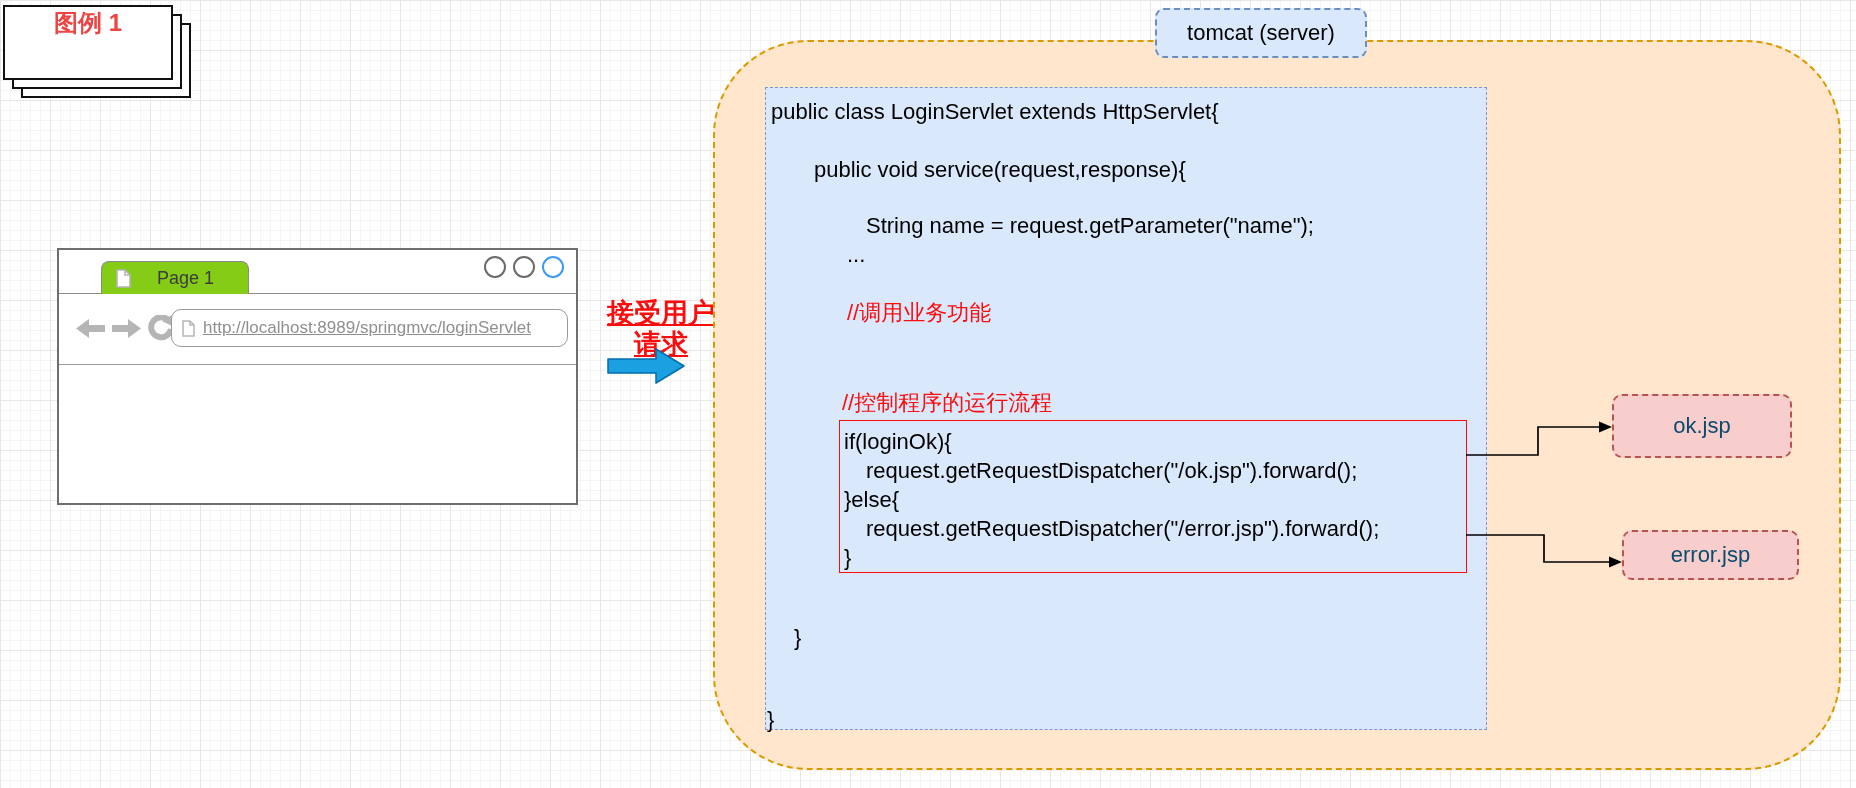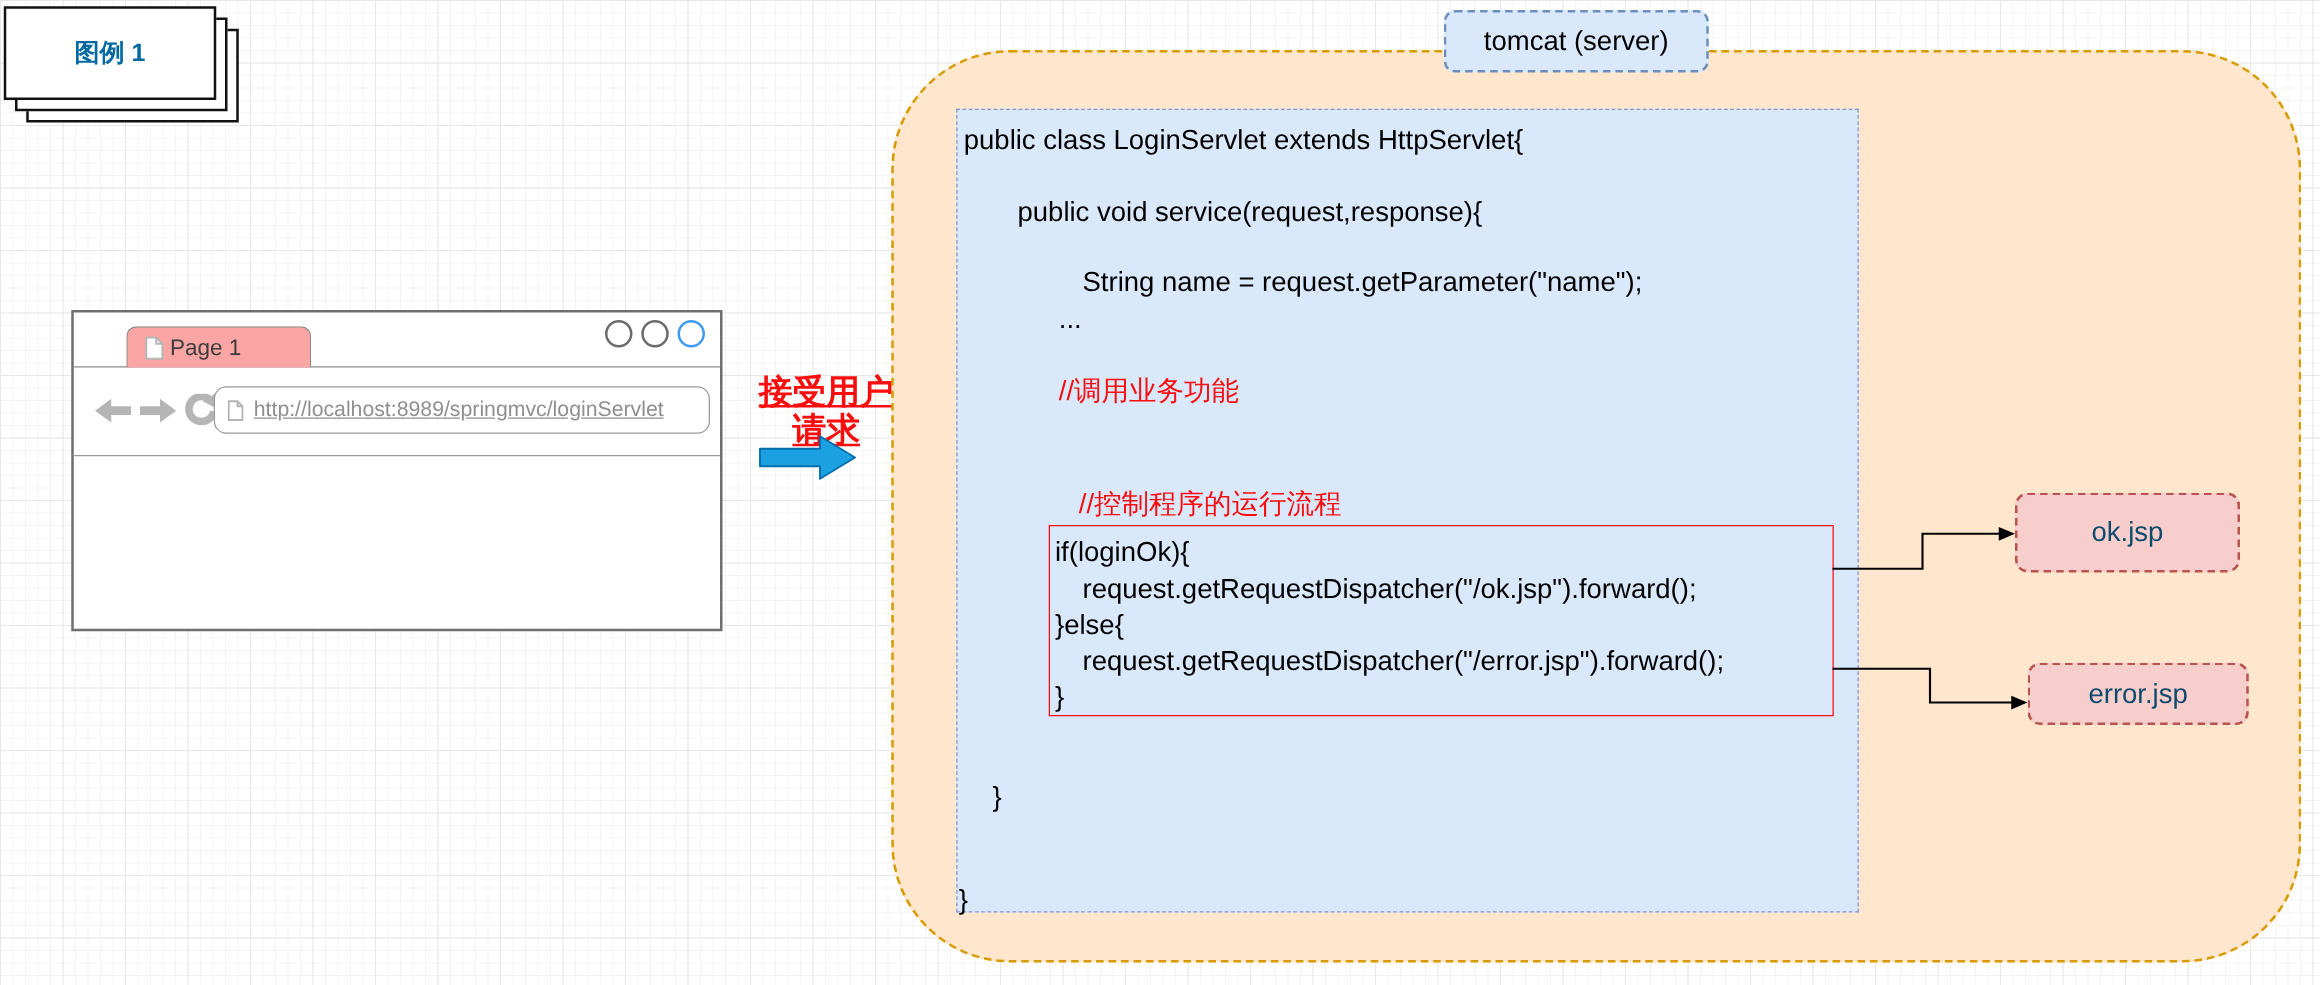--- a/index.html
+++ b/index.html
@@ -11,28 +11,28 @@
       linear-gradient(#e7e7e7 1px, transparent 1px),
       linear-gradient(90deg,#e7e7e7 1px, transparent 1px),
       linear-gradient(#f4f4f4 1px, transparent 1px),
       linear-gradient(90deg,#f4f4f4 1px, transparent 1px);
     background-size:50px 50px,50px 50px,10px 10px,10px 10px;
   }
   .abs{position:absolute;}
 
   
   .legend-layer{position:absolute;width:166px;height:71px;background:#fff;border:2.5px solid #111;}
-  .legend-front{display:flex;align-items:center;justify-content:center;font-size:20px;font-weight:bold;color:#0369a1;}
+  .legend-front{display:flex;justify-content:center;font-size:24px;font-weight:bold;color:#ef4444;}
 
   
   .browser{left:57px;top:248px;width:521px;height:257px;background:#fff;border:2px solid #6e6e6e;box-sizing:border-box;}
   .tabstrip-line{position:absolute;left:0;top:43px;width:100%;height:0;border-top:1.5px solid #8a8a8a;}
-  .tab{position:absolute;left:42px;top:11px;width:148px;height:33px;background:#fca5a5;
+  .tab{position:absolute;left:42px;top:11px;width:148px;height:33px;background:#84cc16;
        border:1.5px solid #8a8a8a;border-bottom:none;border-radius:8px 8px 0 0;
-       display:flex;align-items:center;gap:5px;padding-left:14px;box-sizing:border-box;z-index:2;}
+       display:flex;align-items:center;gap:26px;padding-left:14px;box-sizing:border-box;z-index:2;}
   .tab-label{font-size:18px;color:#3c3c3c;}
   .circles{position:absolute;right:12px;top:6px;display:flex;gap:7px;}
   .circle{width:22px;height:22px;border-radius:50%;background:#fff;border:2px solid #6b6b6b;box-sizing:border-box;}
   .circle.blue{border-color:#3e9bf4;border-width:2.5px;}
   .toolbar{position:absolute;left:0;top:44px;width:100%;height:71px;border-bottom:1.5px solid #9a9a9a;box-sizing:border-box;}
   .navicons{position:absolute;left:17px;top:21px;display:flex;align-items:center;gap:7px;}
   .urlfield{position:absolute;left:112px;top:15px;width:397px;height:38px;border:1.5px solid #9a9a9a;border-radius:10px;
             display:flex;align-items:center;gap:8px;padding-left:10px;box-sizing:border-box;background:#fff;}
   .urltext{font-size:17px;color:#8f8f8f;white-space:nowrap;text-decoration:underline;}
 
@@ -116,21 +116,21 @@
 <div class="abs server-label">
   <span>tomcat (server)</span>
 </div>
 
 <div class="abs code-block">
   <div class="cl" style="left:5px;top:10px;">public class LoginServlet extends HttpServlet{</div>
   <div class="cl" style="left:48px;top:68px;">public void service(request,response){</div>
   <div class="cl" style="left:81px;top:124px;margin-left:19px;">String name = request.getParameter("name");</div>
   <div class="cl" style="left:81px;top:153px;">...</div>
   <div class="cl red" style="left:81px;top:211px;">//调用业务功能</div>
-  <div class="cl red" style="left:97px;top:301px;">//控制程序的运行流程</div>
+  <div class="cl red" style="left:76px;top:301px;">//控制程序的运行流程</div>
   <div class="if-box"></div>
   <div class="cl" style="left:78px;top:340px;">if(loginOk){</div>
   <div class="cl" style="left:100px;top:369px;">request.getRequestDispatcher("/ok.jsp").forward();</div>
   <div class="cl" style="left:78px;top:398px;">}else{</div>
   <div class="cl" style="left:100px;top:427px;">request.getRequestDispatcher("/error.jsp").forward();</div>
   <div class="cl" style="left:78px;top:456px;">}</div>
   <div class="cl" style="left:28px;top:536px;">}</div>
   <div class="cl" style="left:1px;top:618px;">}</div>
 </div>
 

